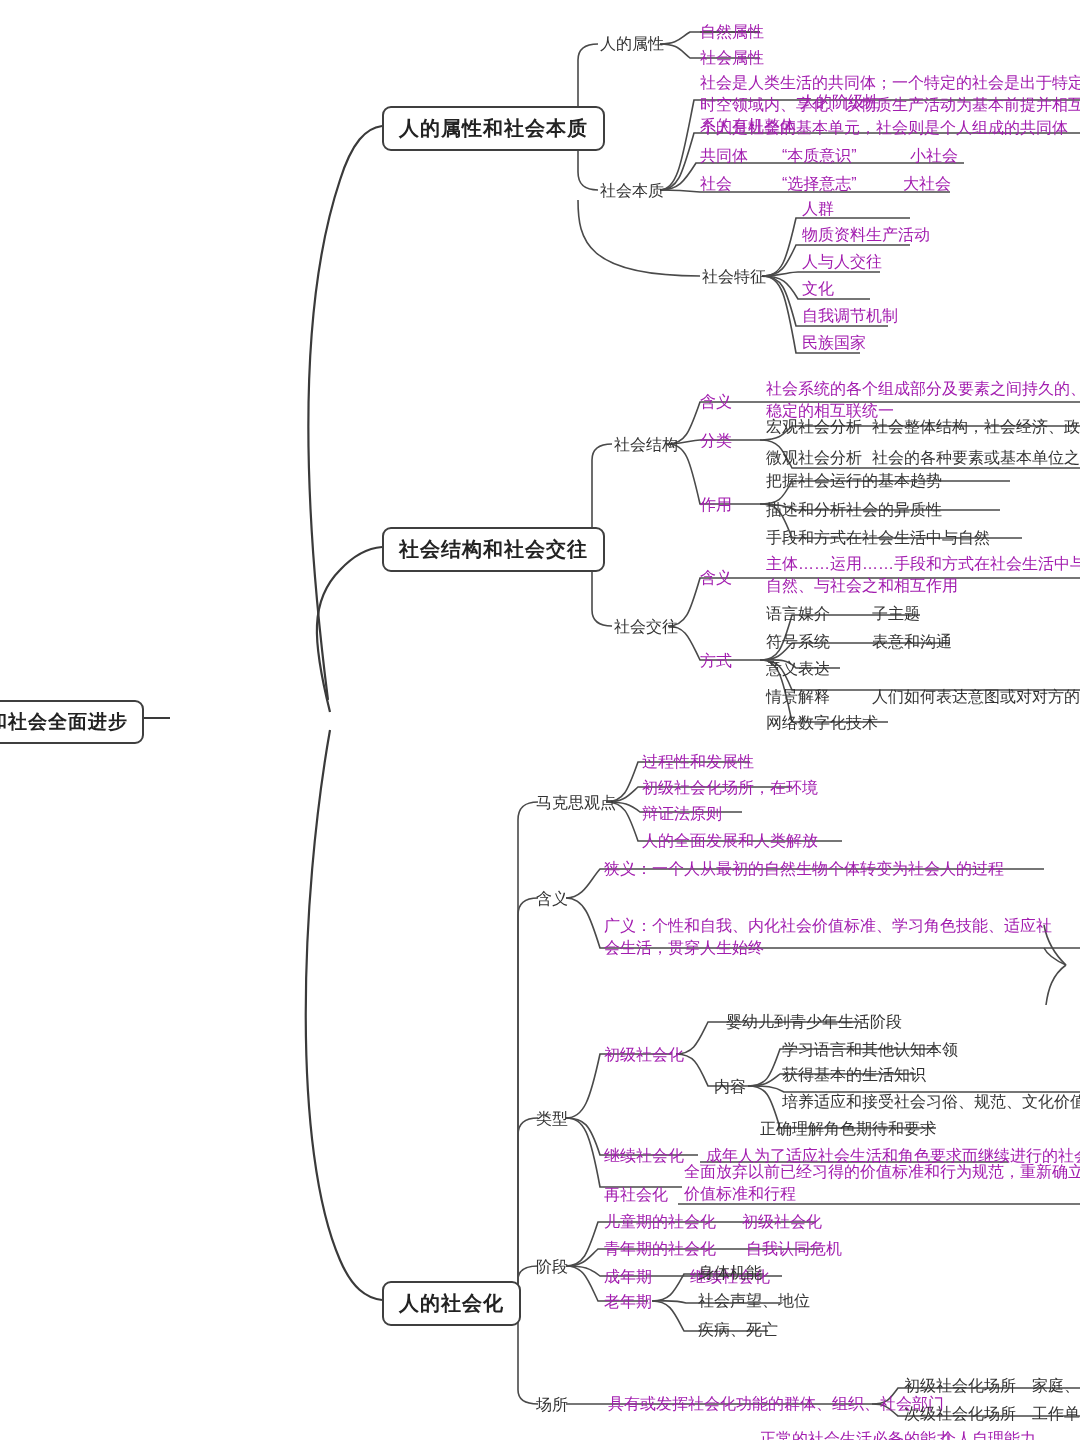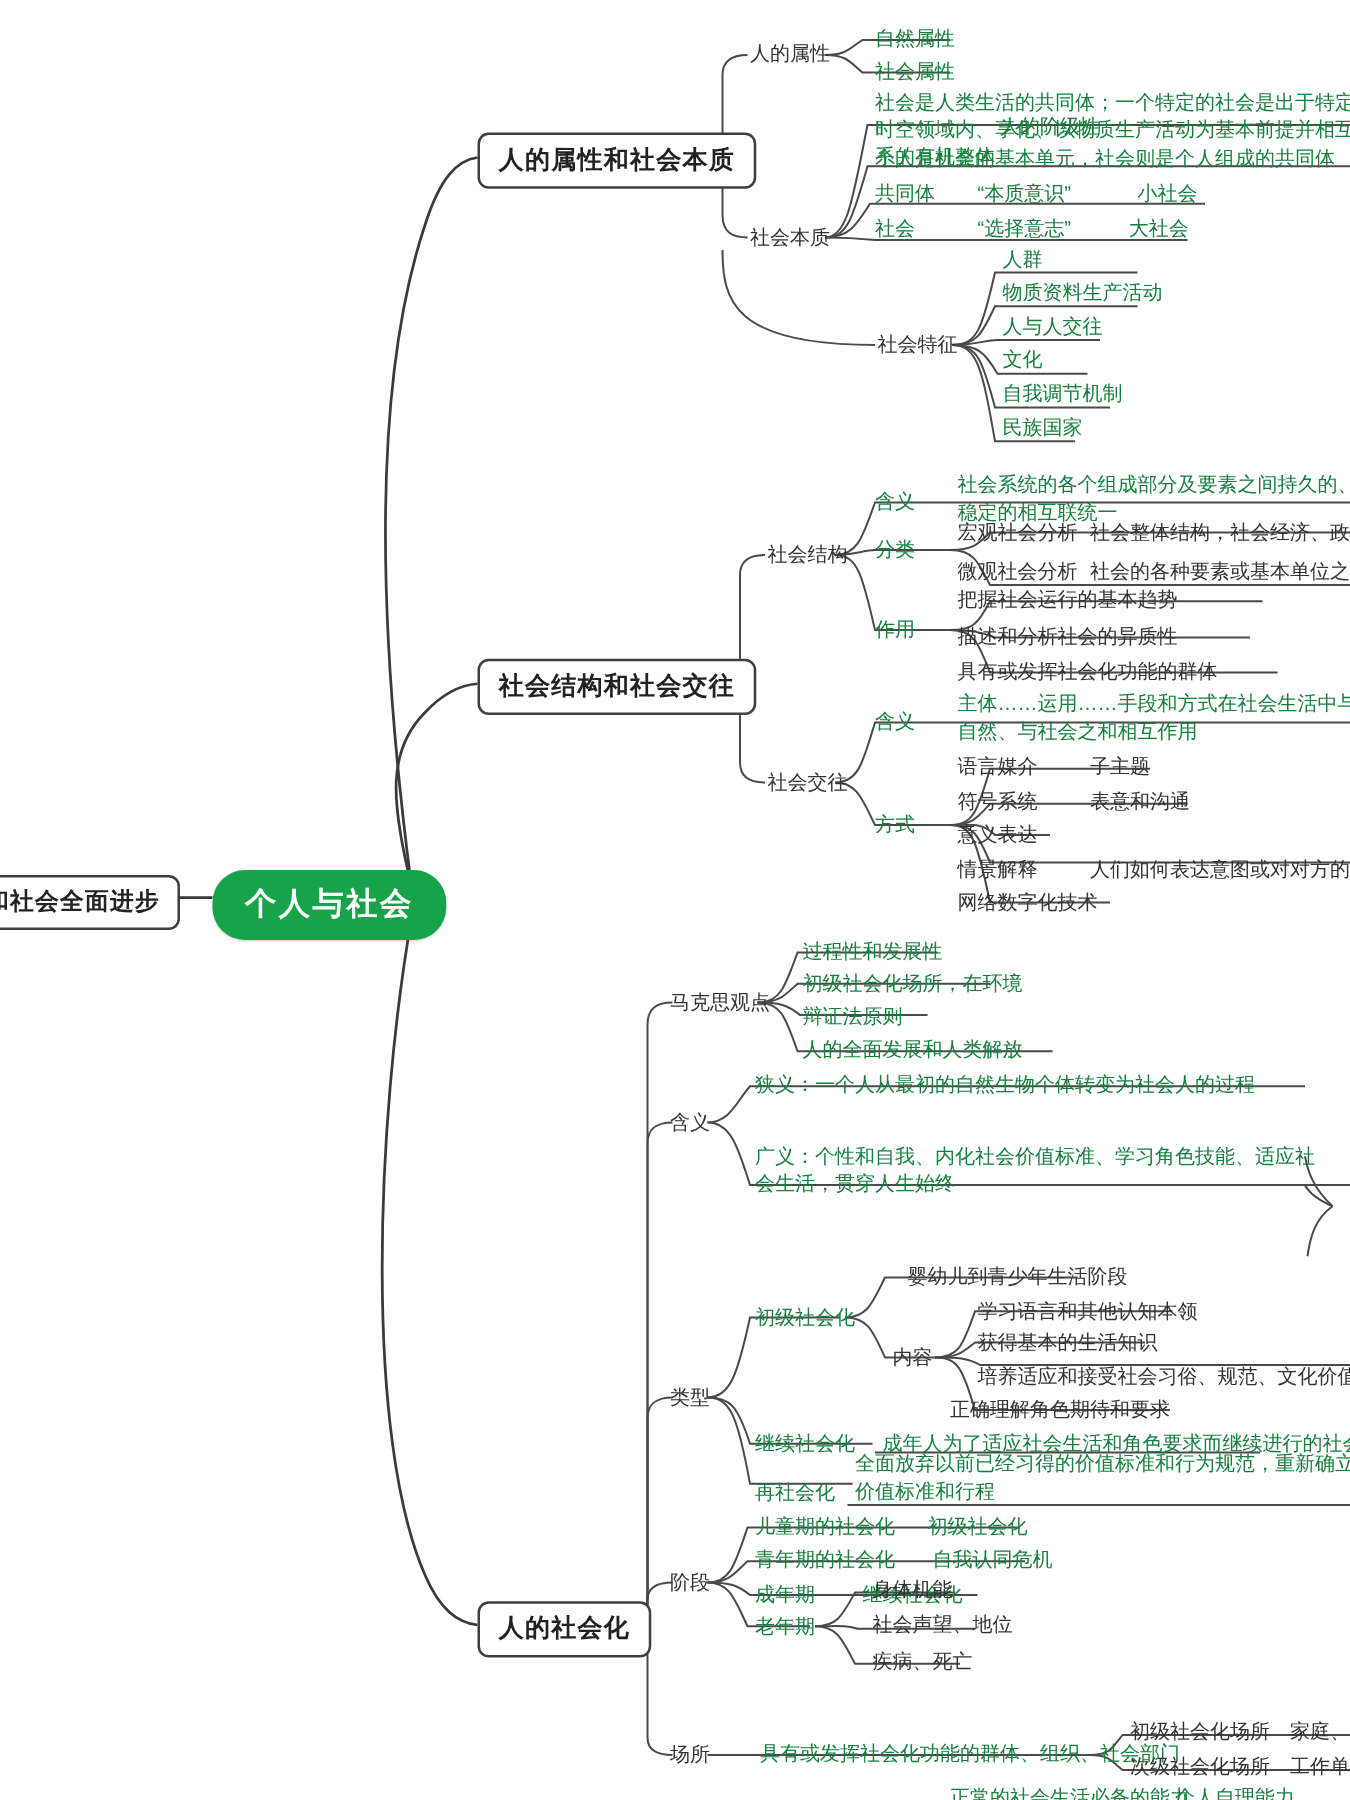--- a/index.html
+++ b/index.html
@@ -25,21 +25,21 @@
     background:#ffffff;color:#222;font-weight:bold;font-size:20px;
     border:2.2px solid #3f3f3f;border-radius:9px;padding:7px 15px;
     letter-spacing:1px;
   }
   .leftnode{
     background:#ffffff;color:#222;font-weight:bold;font-size:19px;
     border:2px solid #3f3f3f;border-radius:9px;padding:7px 14px;
     letter-spacing:1px;
   }
   .t2{font-size:16px;color:#333;}
-  .t3{font-size:16px;color:#15803d;}
+  .t3{font-size:16px;color:#a21caf;}
   .t4{font-size:16px;color:#333;}
   .wrap{white-space:normal;}
 </style>
 </head>
 <body>
 
 <div id="canvas">
 
   <svg class="links" viewBox="0 0 1080 1440">
 
@@ -134,21 +134,20 @@
     <path d="M652 1301 C 670 1301, 676 1300, 686 1303 L780 1303"></path>
     <path d="M652 1301 C 670 1301, 674 1312, 684 1331 L768 1331"></path>
 
     <path d="M566 1404 L872 1404"></path>
     <path d="M872 1404 C 888 1404, 890 1398, 898 1388 L1080 1388"></path>
     <path d="M872 1404 C 888 1404, 890 1410, 898 1416 L1080 1416"></path>
   </svg>
 
   <div class="node leftnode" style="left:-28px;top:700px;">和社会全面进步</div>
 
-  <div class="node root" style="left:170px;top:696px;">个人与社会</div>
 
   <div class="node branch" style="left:382px;top:106px;">人的属性和社会本质</div>
 
   <div class="node t2" style="left:600px;top:33px;">人的属性</div>
   <div class="node t2" style="left:600px;top:180px;">社会本质</div>
   <div class="node t2" style="left:702px;top:266px;">社会特征</div>
 
   <div class="node t3" style="left:700px;top:21px;">自然属性</div>
   <div class="node t3" style="left:700px;top:47px;">社会属性</div>
   <div class="node t3" style="left:800px;top:47px;margin-top:44px;">人的阶级性</div>
@@ -181,21 +180,21 @@
 
   <div class="node t3" style="left:700px;top:430px;">分类</div>
   <div class="node t4" style="left:766px;top:416px;">宏观社会分析</div>
   <div class="node t4" style="left:872px;top:416px;">社会整体结构，社会经济、政治、文</div>
   <div class="node t4" style="left:766px;top:447px;">微观社会分析</div>
   <div class="node t4" style="left:872px;top:447px;">社会的各种要素或基本单位之间的关</div>
 
   <div class="node t3" style="left:700px;top:494px;">作用</div>
   <div class="node t4" style="left:766px;top:470px;">把握社会运行的基本趋势</div>
   <div class="node t4" style="left:766px;top:499px;">描述和分析社会的异质性</div>
-  <div class="node t4" style="left:766px;top:527px;">具有或发挥社会化功能的群体</div>
+  <div class="node t4" style="left:766px;top:527px;">手段和方式在社会生活中与自然</div>
 
   <div class="node t3" style="left:700px;top:567px;">含义</div>
   <div class="node t3 wrap" style="left:766px;top:553px;width:320px;">主体……运用……手段和方式在社会生活中与自然、与社会之和相互作用</div>
 
   <div class="node t3" style="left:700px;top:650px;">方式</div>
   <div class="node t4" style="left:766px;top:603px;">语言媒介</div>
   <div class="node t4" style="left:872px;top:603px;">子主题</div>
   <div class="node t4" style="left:766px;top:631px;">符号系统</div>
   <div class="node t4" style="left:872px;top:631px;">表意和沟通</div>
   <div class="node t4" style="left:766px;top:658px;">意义表达</div>

